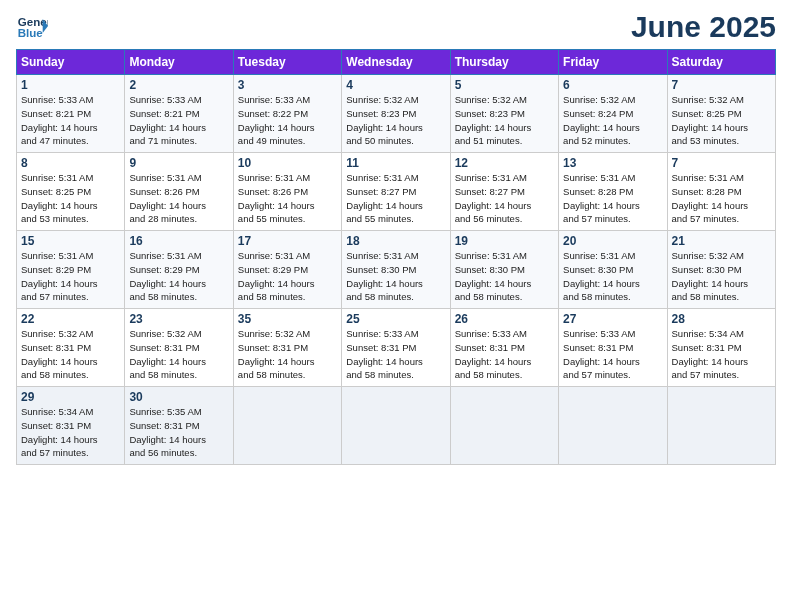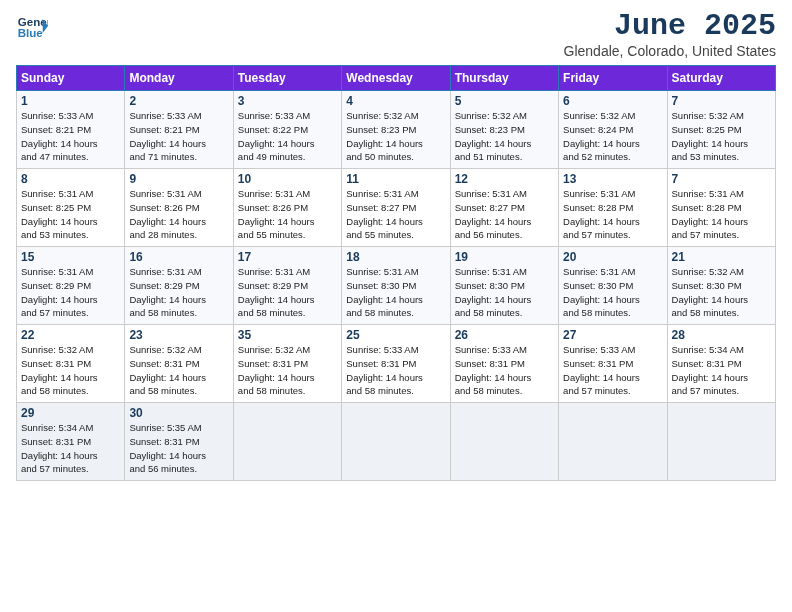--- a/index.html
+++ b/index.html
@@ -32,21 +32,20 @@
       height: 32px;
     }
     .title-block {
       text-align: right;
     }
     .main-title {
       font-size: 30px;
       font-weight: bold;
       color: #1a3a5c;
       line-height: 1.1;
-      font-family: Liberation Mono, monospace;
     }
     .subtitle {
       font-size: 14px;
       color: #444;
     }
     table {
       width: 100%;
       border-collapse: collapse;
       table-layout: fixed;
     }
@@ -96,21 +95,20 @@
   <div class="header-row">
     <div class="logo">
       <svg class="logo-icon" viewBox="0 0 36 36">
         <text x="2" y="18" font-size="13" font-weight="bold" fill="#1a3a5c" font-family="Arial">General</text>
         <text x="2" y="30" font-size="13" font-weight="bold" fill="#2a7ab8" font-family="Arial">Blue</text>
         <polygon points="30,10 36,18 30,26" fill="#2a7ab8"></polygon>
       </svg>
     </div>
     <div class="title-block">
       <div class="main-title">June 2025</div>
-      <div class="subtitle">Glendale, Colorado, United States</div>
     </div>
   </div>
 
   <table>
     <thead>
       <tr>
       <th>Sunday</th>
           <th>Monday</th>
           <th>Tuesday</th>
           <th>Wednesday</th>

